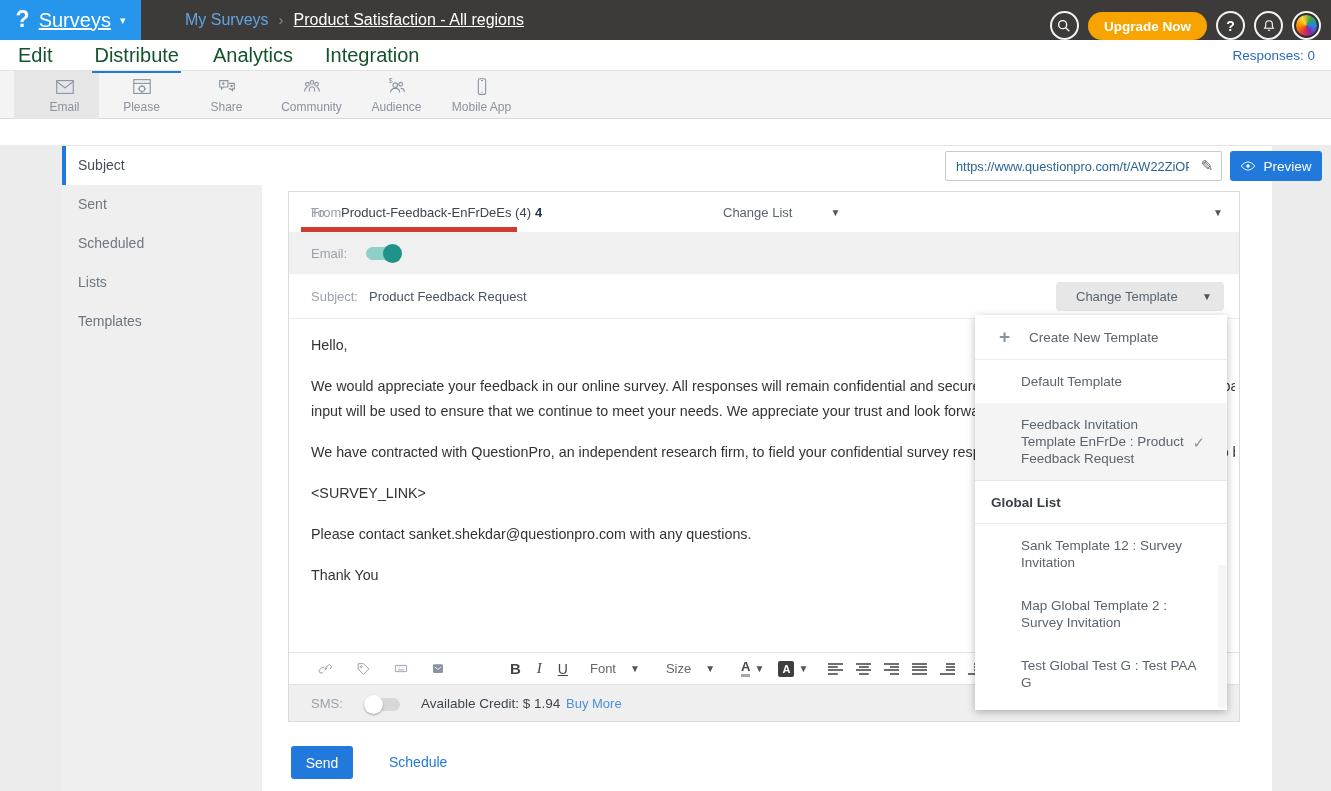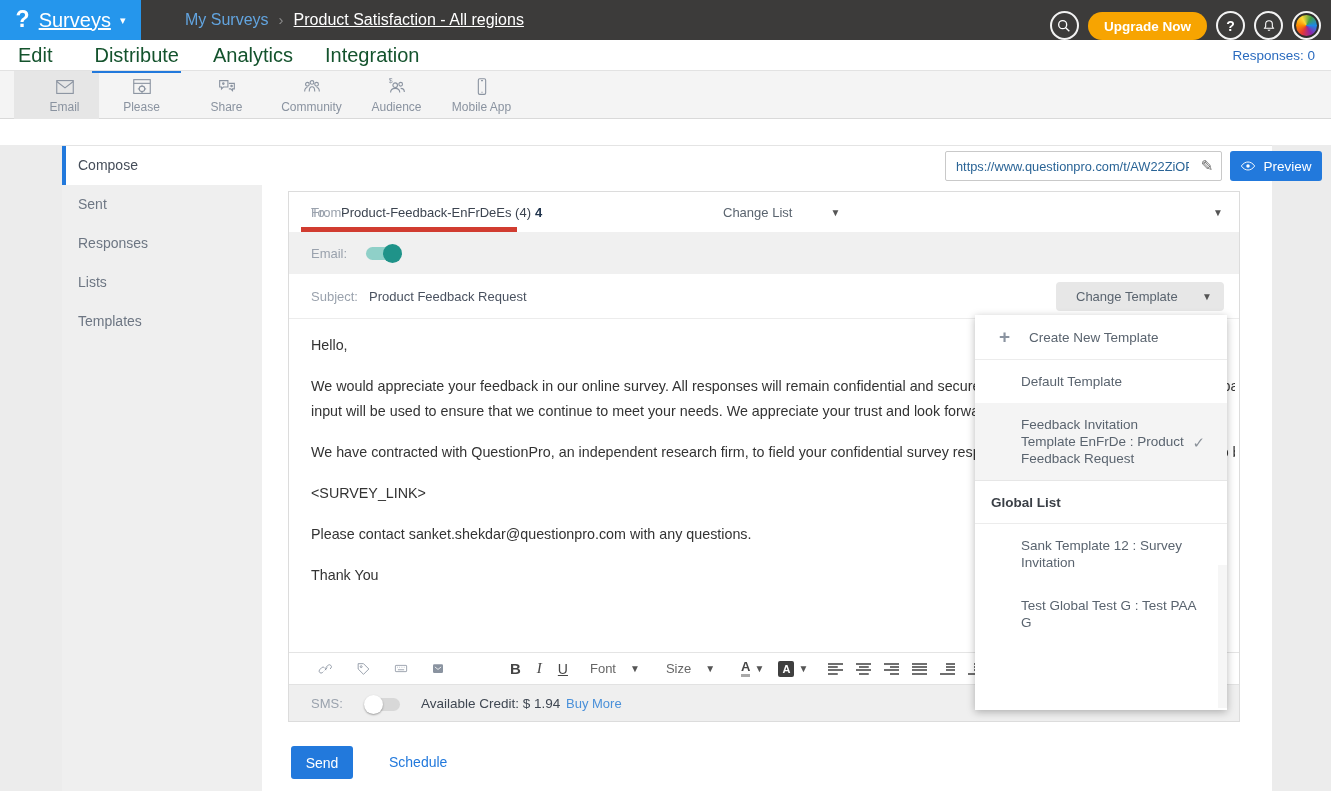--- a/index.html
+++ b/index.html
@@ -237,23 +237,23 @@
         </svg>
       <span>Preview</span>
     </button>
   </div>
 
   <div class="whiteband"></div>
 
   <div class="card">
 
     <div class="sidebar">
-      <div class="side-item active">Compose</div>
+      <div class="side-item active">Subject</div>
       <div class="side-item">Sent</div>
-      <div class="side-item">Responses</div>
+      <div class="side-item">Scheduled</div>
       <div class="side-item">Lists</div>
       <div class="side-item">Templates</div>
     </div>
 
     <div class="compose-box">
 
       <div class="row-to">
         <span class="lbl">To:</span>
         <span class="to-value"><span>Product-Feedback-EnFrDeEs (4)</span><span class="to-count">4</span></span>
         <span class="to-underline"></span>
@@ -369,19 +369,20 @@
       <span class="tm-plus">+</span>
       <span class="tm-create-label">Create New Template</span>
     </div>
     <div class="tm-opt">Default Template</div>
     <div class="tm-opt selected">
       <span>Feedback Invitation Template EnFrDe  : Product Feedback Request</span>
       <span class="tm-check">✓</span>
     </div>
     <div class="tm-header">Global List</div>
     <div class="tm-opt">Sank Template 12  : Survey Invitation</div>
+    <div class="tm-opt">Map Global Template 2  : Survey Invitation</div>
     <div class="tm-opt">Test Global Test G  : Test PAA G</div>
     <div class="tm-scroll-track">
       
     </div>
   </div>
 
 </div>
 
 </body></html>

